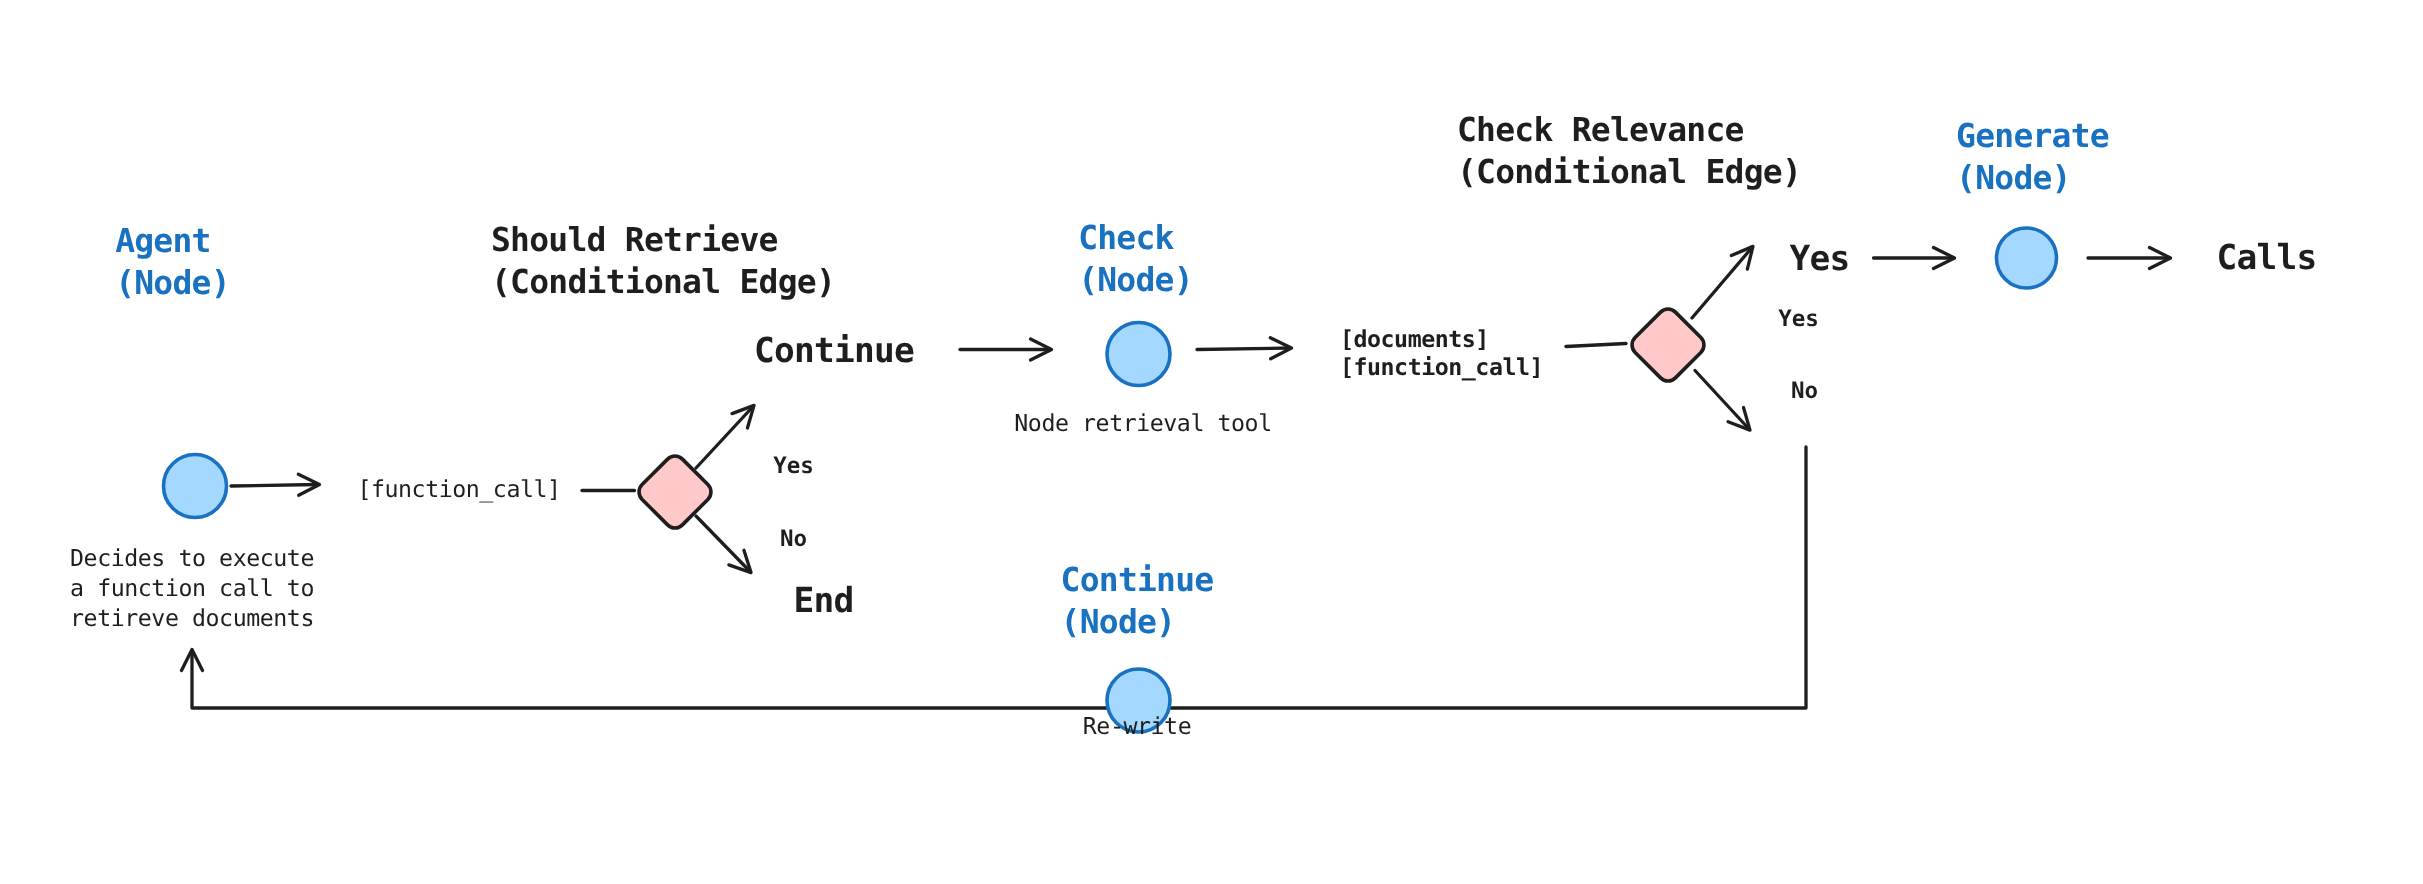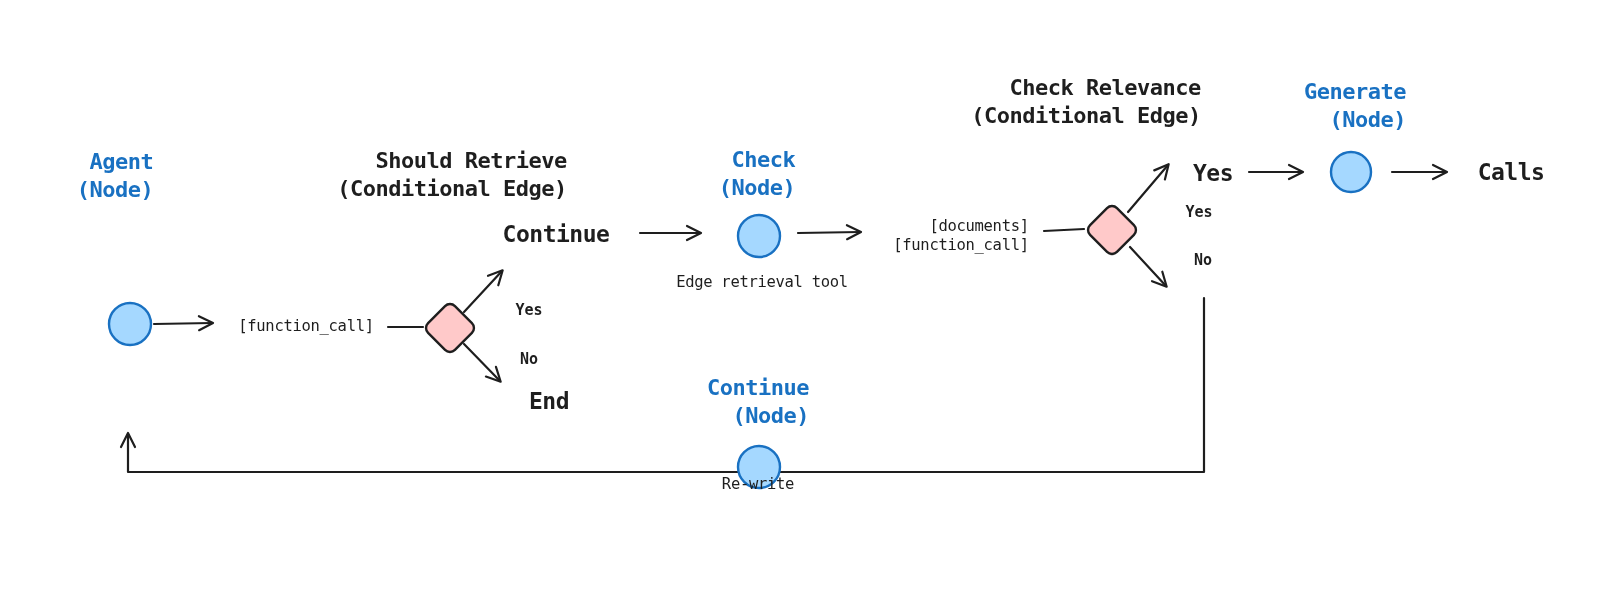--- a/index.html
+++ b/index.html
@@ -17,30 +17,30 @@
     position:relative;
     width:1615px;height:589px;
     background:var(--background);
     overflow:hidden;
     font-family:"DejaVu Sans Mono", monospace;
   }
   .canvas svg{position:absolute;left:0;top:0;}
   .lbl{
     position:absolute;
     transform:translate(-50%,-50%);
-    text-align:right;
+    text-align:left;
     white-space:pre-line;
     color:var(--text-dark);
   }
   .title{font:bold 22px/28px "DejaVu Sans Mono", monospace; letter-spacing:-0.5px;}
   .title.blue{color:var(--title-blue);}
   .big{font:bold 23px/26px "DejaVu Sans Mono", monospace; letter-spacing:-0.5px;}
   .small-bold{font:bold 15px/18px "DejaVu Sans Mono", monospace;}
   .mono{font:15.5px/20px "DejaVu Sans Mono", monospace; letter-spacing:-0.3px;}
-  .mono.lh19{line-height:19px;}
+  .mono.lh19{line-height:19px;font-weight:bold;}
   .edge{stroke:var(--line-color);stroke-width:2.2;fill:none;stroke-linecap:round;stroke-linejoin:round;}
   .node-circle{fill:var(--node-fill);stroke:var(--node-stroke);stroke-width:2.4;}
   .diamond{fill:var(--diamond-fill);stroke:var(--diamond-stroke);stroke-width:2.4;}
 </style>
 </head>
 <body>
 
 <div class="canvas">
 
   <svg width="1615" height="589" viewBox="0 0 1615 589">
@@ -67,37 +67,40 @@
     <rect class="diamond" x="1093" y="211" width="38" height="38" rx="7" transform="rotate(45 1112 230)"></rect>
 
     <circle class="node-circle" cx="130" cy="324" r="21"></circle>
     <circle class="node-circle" cx="759" cy="236" r="21"></circle>
     <circle class="node-circle" cx="1351" cy="172" r="20"></circle>
     <circle class="node-circle" cx="759" cy="467" r="21"></circle>
   </svg>
 
   <div class="lbl title blue" style="left:115px;top:176px">Agent
 (Node)</div>
-  <div class="lbl title" style="left:452px;top:175px">Should Retrieve
+  <div class="lbl title" style="left:442px;top:175px">Should Retrieve
 (Conditional Edge)</div>
   <div class="lbl title blue" style="left:757px;top:174px">Check
 (Node)</div>
   <div class="lbl title" style="left:1086px;top:102px">Check Relevance
 (Conditional Edge)</div>
   <div class="lbl title blue" style="left:1355px;top:106px">Generate
 (Node)</div>
   <div class="lbl title blue" style="left:758px;top:402px">Continue
 (Node)</div>
 
   <div class="lbl mono" style="left:306px;top:326px">[function_call]</div>
+  <div class="lbl mono" style="left:128px;top:392px">Decides to execute
+a function call to
+retireve documents</div>
   <div class="lbl big" style="left:556px;top:234px">Continue</div>
   <div class="lbl big" style="left:549px;top:401px">End</div>
   <div class="lbl small-bold" style="left:529px;top:310px">Yes</div>
   <div class="lbl small-bold" style="left:529px;top:359px">No</div>
-  <div class="lbl mono" style="left:762px;top:282px">Edge retrieval tool</div>
+  <div class="lbl mono" style="left:762px;top:282px">Node retrieval tool</div>
   <div class="lbl mono lh19" style="left:961px;top:236px">[documents]
 [function_call]</div>
   <div class="lbl big" style="left:1213px;top:173px">Yes</div>
   <div class="lbl small-bold" style="left:1199px;top:212px">Yes</div>
   <div class="lbl small-bold" style="left:1203px;top:260px">No</div>
   <div class="lbl big" style="left:1511px;top:172px">Calls</div>
   <div class="lbl mono" style="left:758px;top:484px">Re-write</div>
 
 </div>
 

